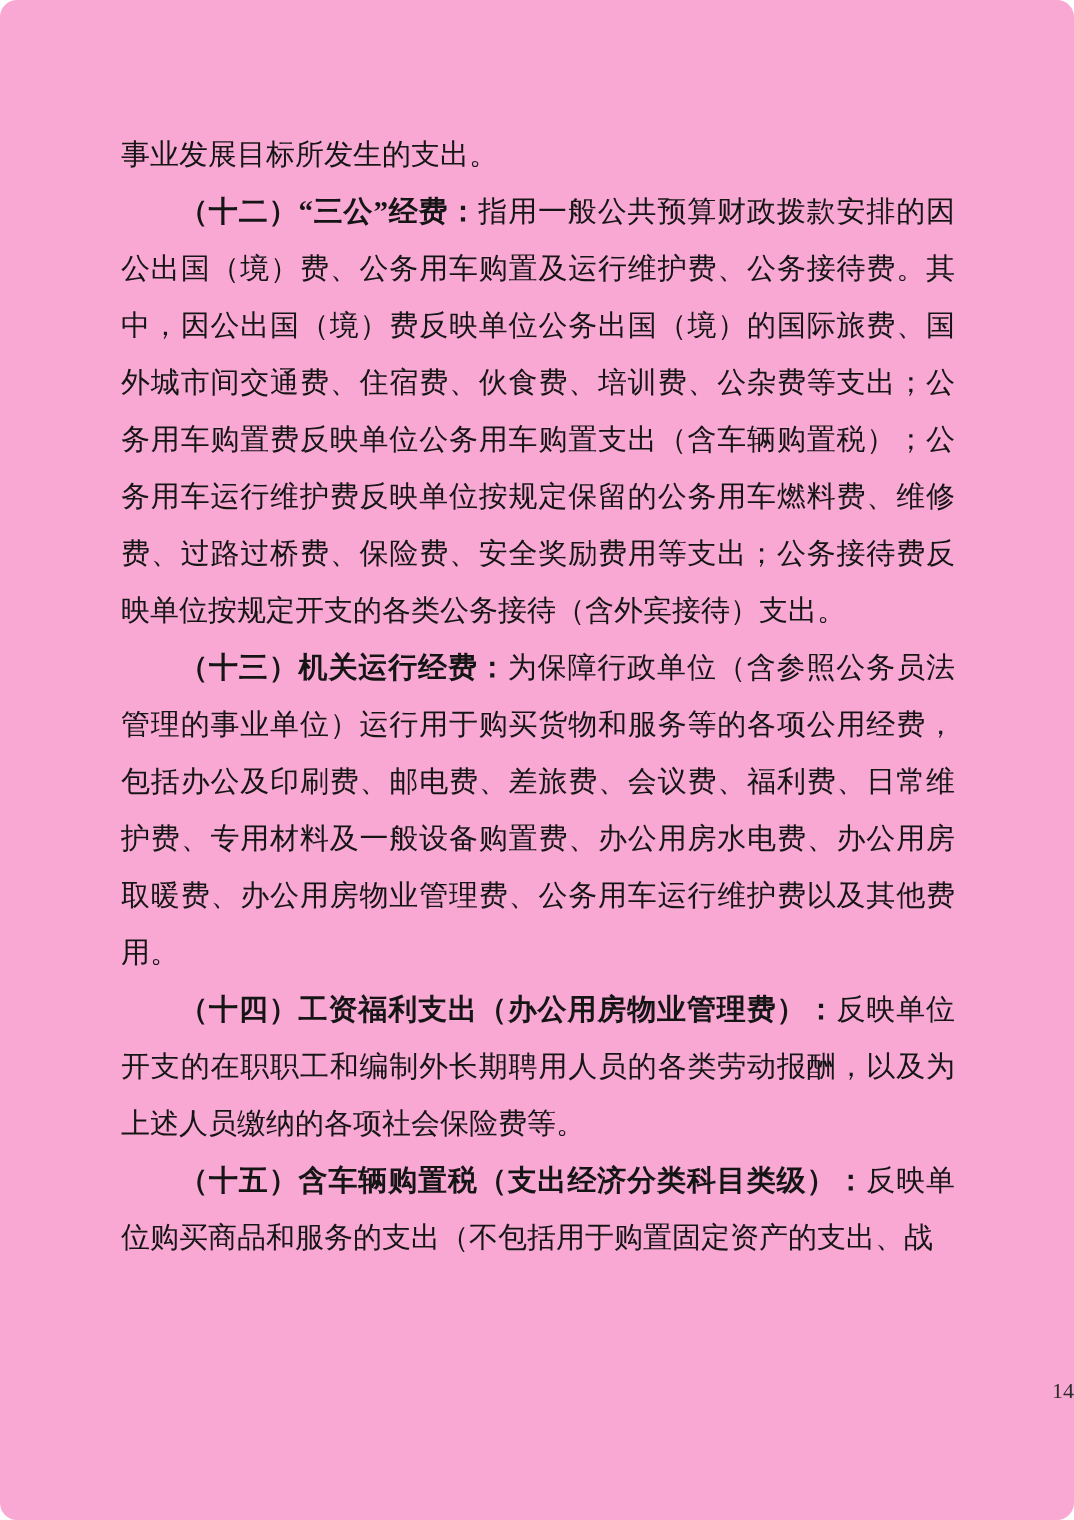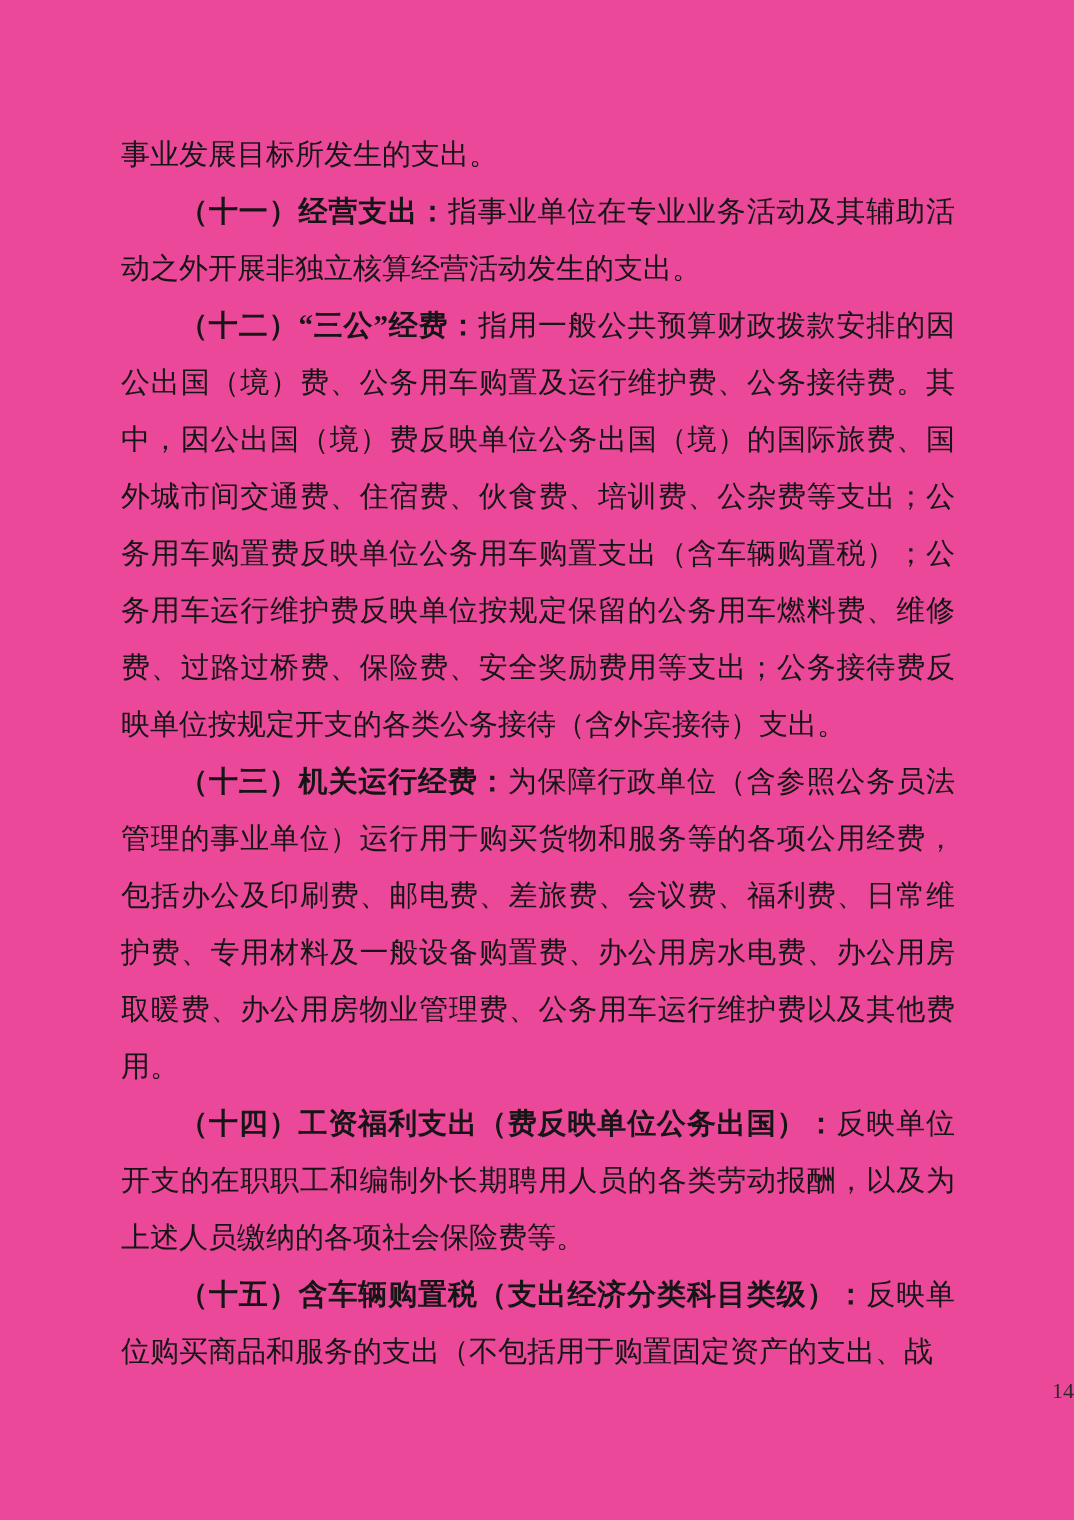--- a/index.html
+++ b/index.html
@@ -4,24 +4,25 @@
 <style>
   html, body {
     margin: 0;
     padding: 0;
     background: #ffffff;
   }
   .page {
     position: relative;
     width: 1074px;
     height: 1520px;
-    background: #ec4899;
+    background: #f9a8d4;
     overflow: hidden;
     font-family: "Liberation Serif", "DejaVu Serif", serif;
     color: #151515;
+    border-radius: 17px;
   }
   .content {
     position: absolute;
     left: 121px;
     top: 126px;
     width: 834px;
   }
   .para {
     margin: 0;
     font-size: 29px;
@@ -51,27 +52,26 @@
   }
 </style>
 </head>
 <body>
 
 <div class="page">
   <div class="content">
 
     <p class="para"><span class="body">事业发展目标所发生的支出。</span></p>
 
-    <p class="para indent"><span class="head">（十一）经营支出：</span><span class="body">指事业单位在专业业务活动及其辅助活动之外开展非独立核算经营活动发生的支出。</span></p>
 
     <p class="para indent"><span class="head">（十二）“三公”经费：</span><span class="body">指用一般公共预算财政拨款安排的因公出国（境）费、公务用车购置及运行维护费、公务接待费。其中，因公出国（境）费反映单位公务出国（境）的国际旅费、国外城市间交通费、住宿费、伙食费、培训费、公杂费等支出；公务用车购置费反映单位公务用车购置支出（含车辆购置税）；公务用车运行维护费反映单位按规定保留的公务用车燃料费、维修费、过路过桥费、保险费、安全奖励费用等支出；公务接待费反映单位按规定开支的各类公务接待（含外宾接待）支出。</span></p>
 
     <p class="para indent"><span class="head">（十三）机关运行经费：</span><span class="body">为保障行政单位（含参照公务员法管理的事业单位）运行用于购买货物和服务等的各项公用经费，包括办公及印刷费、邮电费、差旅费、会议费、福利费、日常维护费、专用材料及一般设备购置费、办公用房水电费、办公用房取暖费、办公用房物业管理费、公务用车运行维护费以及其他费用。</span></p>
 
-    <p class="para indent"><span class="head">（十四）工资福利支出（费反映单位公务出国）：</span><span class="body">反映单位开支的在职职工和编制外长期聘用人员的各类劳动报酬，以及为上述人员缴纳的各项社会保险费等。</span></p>
+    <p class="para indent"><span class="head">（十四）工资福利支出（办公用房物业管理费）：</span><span class="body">反映单位开支的在职职工和编制外长期聘用人员的各类劳动报酬，以及为上述人员缴纳的各项社会保险费等。</span></p>
 
     <p class="para indent"><span class="head">（十五）含车辆购置税（支出经济分类科目类级）：</span><span class="body">反映单位购买商品和服务的支出（不包括用于购置固定资产的支出、战</span></p>
 
   </div>
 
   <div class="footer">
     <span class="page-number">14</span>
   </div>
 </div>
 

